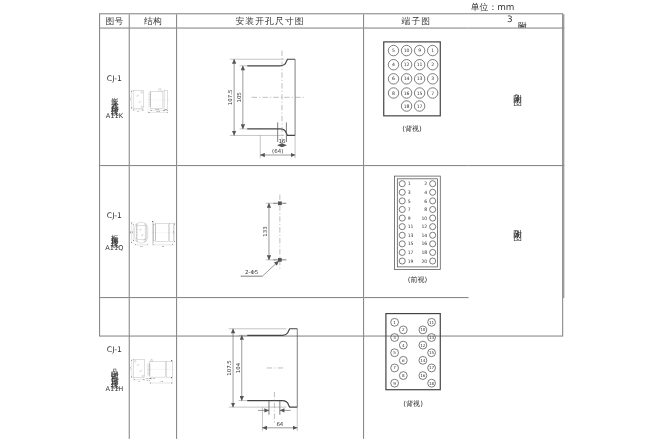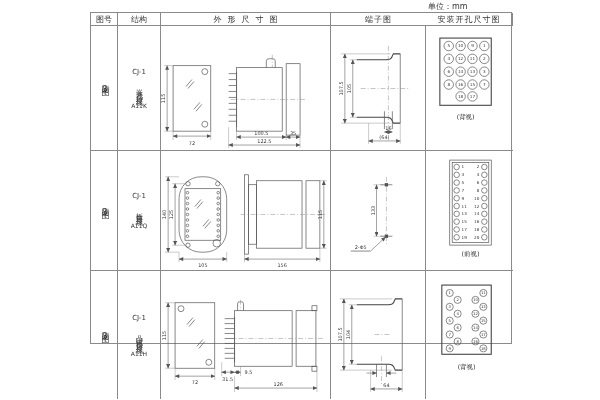--- a/index.html
+++ b/index.html
@@ -4,21 +4,21 @@
 <style>
   html,body{margin:0;padding:0;}
   body{
     width:600px;height:400px;position:relative;overflow:hidden;
     background:#ffffff;
     font-family:"DejaVu Sans",sans-serif;
     color:#333;
   }
   .unit-label{position:absolute;top:1px;left:428px;font-size:8px;color:#333;text-align:right;}
   .spec-table{
-    position:absolute;top:12px;left:90px;width:422px;height:332px;
+    position:absolute;top:12px;left:90px;width:422px;height:294px;
     display:grid;
     grid-template-columns:27px 43px 170px 95px 87px;
     grid-template-rows:13px 125px 120px 128px;
     border:1px solid #8a8a8a;box-sizing:border-box;background:#fff;
   }
   .cell{
     border-right:1px solid #8a8a8a;border-bottom:1px solid #8a8a8a;
     box-sizing:border-box;display:flex;align-items:center;justify-content:center;
     overflow:hidden;padding:0;
   }
@@ -53,27 +53,24 @@
 
 <div class="spec-table">
 
   <div class="cell hcell">
       <span>图号</span>
     </div>
   <div class="cell hcell">
       <span>结构</span>
     </div>
   <div class="cell hcell">
-      <span class="sp-wide">外形尺寸图</span>
+      <span class="sp-sm">安装开孔尺寸图</span>
     </div>
   <div class="cell hcell lc">
       <span class="sp-sm">端子图</span>
-    </div>
-  <div class="cell hcell">
-      <span class="sp-sm">安装开孔尺寸图</span>
     </div>
 
   <div class="cell figure-cell">
     <span class="vtext">附图3</span>
   </div>
   <div class="cell structure-cell">
     <span class="model">CJ-1</span>
     <span class="vtext">嵌入式后接线</span>
     <span class="code">A11K</span>
   </div>

